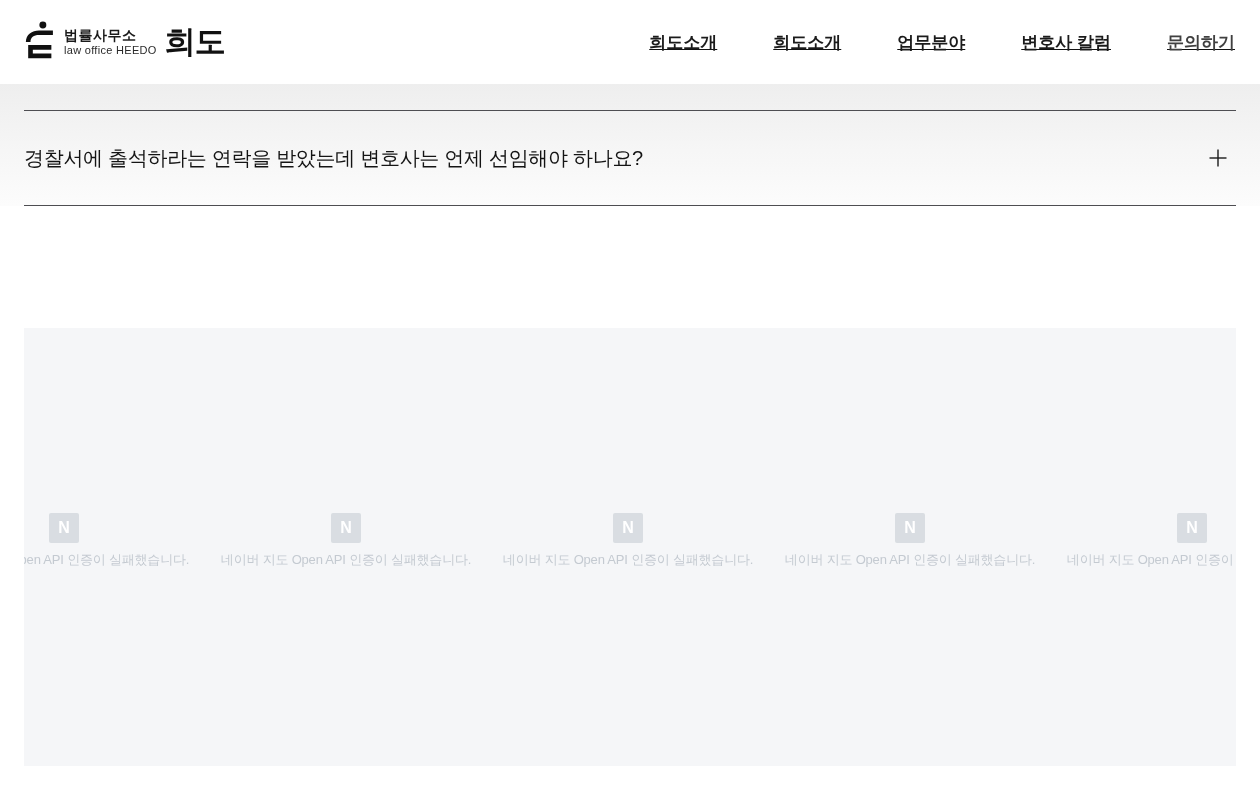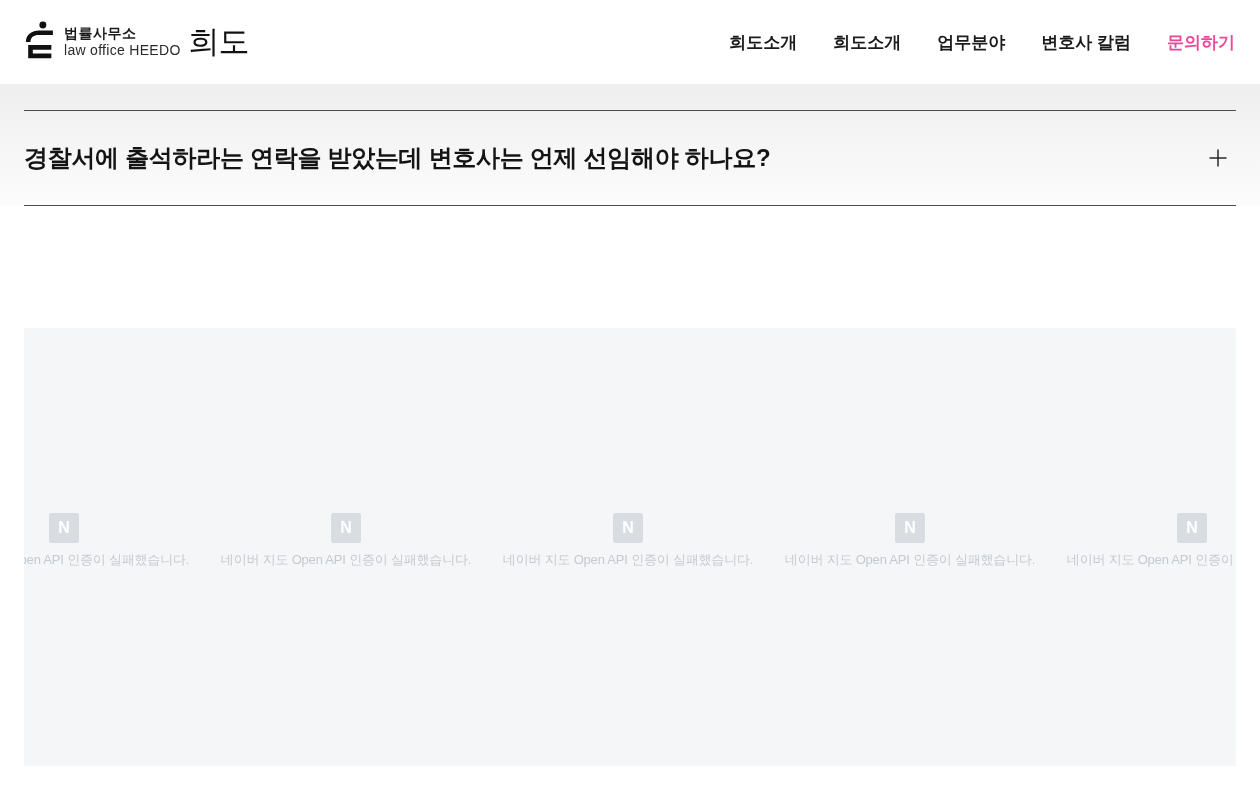--- a/index.html
+++ b/index.html
@@ -17,51 +17,51 @@
     background: #ffffff;
     display: flex;
     align-items: center;
     justify-content: space-between;
     padding: 0 25px 0 22px;
   }
   .logo { display: flex; align-items: center; cursor: pointer; }
   .logo-mark { width: 34px; height: 42px; margin-right: 8px; }
   .logo-text-block { display: flex; flex-direction: column; line-height: 1.05; margin-right: 8px; }
   .logo-text-top { font-size: 14px; font-weight: 700; color: #1a1a1a; letter-spacing: 0.5px; }
-  .logo-text-sub { font-size: 14px; color: #2a2a2a; letter-spacing: 0.3px; margin-top: 2px; }
-  .logo-text-main { font-size: 31px; font-weight: 400; color: #111; letter-spacing: -1px; }
+  .logo-text-sub { font-size: 11px; color: #2a2a2a; letter-spacing: 0.3px; margin-top: 2px; }
+  .logo-text-main { font-size: 31px; font-weight: 700; color: #111; letter-spacing: -1px; }
 
-  .nav { display: flex; align-items: center; gap: 36px; }
+  .nav { display: flex; align-items: center; gap: 56px; text-decoration: underline; }
   .nav-item {
     font-size: 17px;
     font-weight: 700;
     color: #1b1b1b;
     text-decoration: none;
     cursor: pointer;
     white-space: nowrap;
   }
-  .nav-item.active { color: #ec4899; }
+  .nav-item.active { color: #404040; }
 
   
   .faq-section {
     background: linear-gradient(180deg, #eeeeee 0%, #f6f6f6 55%, #fcfcfc 100%);
     padding: 26px 24px 0 24px;
     height: 122px;
   }
   .divider { height: 1px; background: #4e4e52; width: 100%; }
   .faq-row {
     height: 94px;
     display: flex;
     align-items: center;
     justify-content: space-between;
     cursor: pointer;
   }
   .faq-question {
-    font-size: 24px;
-    font-weight: 700;
+    font-size: 20px;
+    font-weight: 400;
     color: #141414;
     letter-spacing: -0.3px;
   }
   .plus-icon { width: 20px; height: 20px; margin-right: 8px; flex: 0 0 auto; }
 
   
   .map-wrap {
     margin: 122px 24px 0 24px;
     width: 1212px;
     height: 438px;

